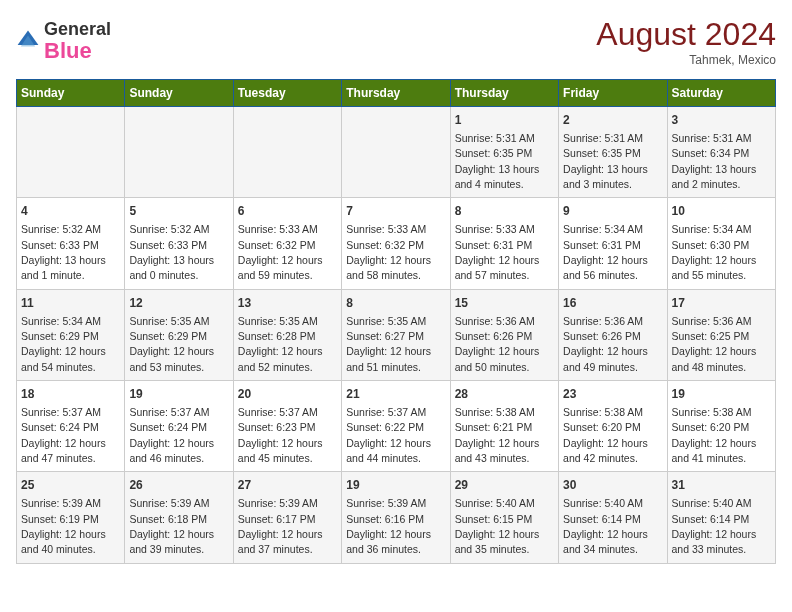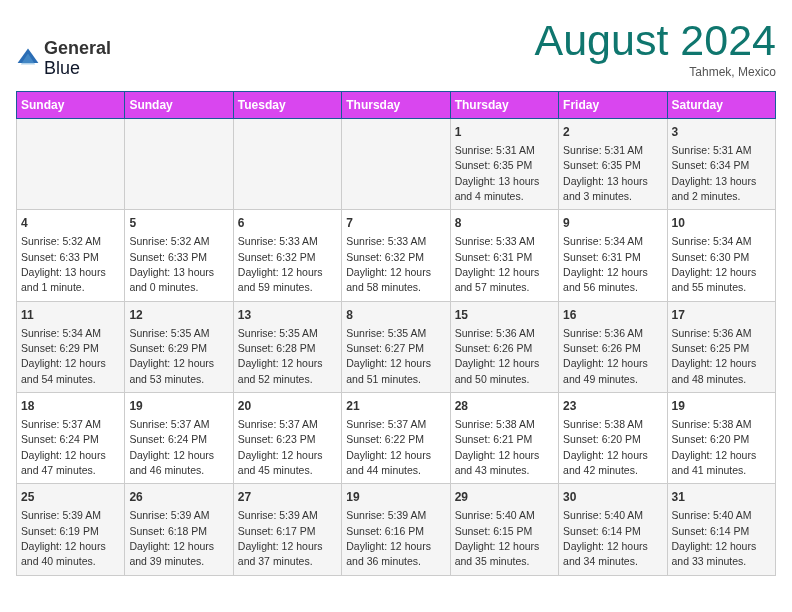--- a/index.html
+++ b/index.html
@@ -6,57 +6,57 @@
     body {
       font-family: Arial, sans-serif;
       background: #fff;
       width: 792px;
       min-height: 612px;
       padding: 16px;
     }
     .header {
       display: flex;
       justify-content: space-between;
-      align-items: flex-end;
+      align-items: center;
       margin-bottom: 12px;
     }
     .logo {
       display: flex;
       align-items: center;
       gap: 4px;
     }
     .logo-text {
       display: flex;
       flex-direction: column;
       line-height: 1.1;
     }
     .logo-icon {
       width: 24px;
       height: 24px;
     }
     .title-block {
       text-align: right;
     }
     .title-block h1 {
-      font-size: 43px;
+      font-size: 32px;
       font-weight: normal;
-      color: #0f766e;
+      color: #7f1d1d;
     }
     .title-block h2 {
       font-size: 12px;
       font-weight: normal;
       color: #555;
     }
     table {
       width: 100%;
       border-collapse: collapse;
       font-size: 11px;
     }
     thead tr {
-      background-color: #d946ef;
+      background-color: #4d7c0f;
       color: #fff;
     }
     thead th {
       padding: 6px 4px;
       text-align: left;
       font-weight: bold;
       font-size: 12px;
       border: 1px solid #1a5a9a;
     }
     tbody tr {
@@ -94,21 +94,21 @@
 <body>
 
 <div class="header">
   <div class="logo">
     <svg class="logo-icon" viewBox="0 0 30 30" xmlns="http://www.w3.org/2000/svg">
       <polygon points="15,2 28,20 2,20" fill="#2a6db5"></polygon>
       <polygon points="15,8 24,22 6,22" fill="#5a9fd4" opacity="0.5"></polygon>
     </svg>
     <div class="logo-text">
       <span style="font-size:18px;font-weight:bold;color:#333;">General</span>
-      <span style="font-size:18px;font-weight:normal;color:#0f172a;">Blue</span>
+      <span style="font-size:22px;font-weight:bold;color:#ec4899;">Blue</span>
     </div>
   </div>
   <div class="title-block">
     <h1>August 2024</h1>
     <h2>Tahmek, Mexico</h2>
   </div>
 </div>
 
 <table>
   <thead>

